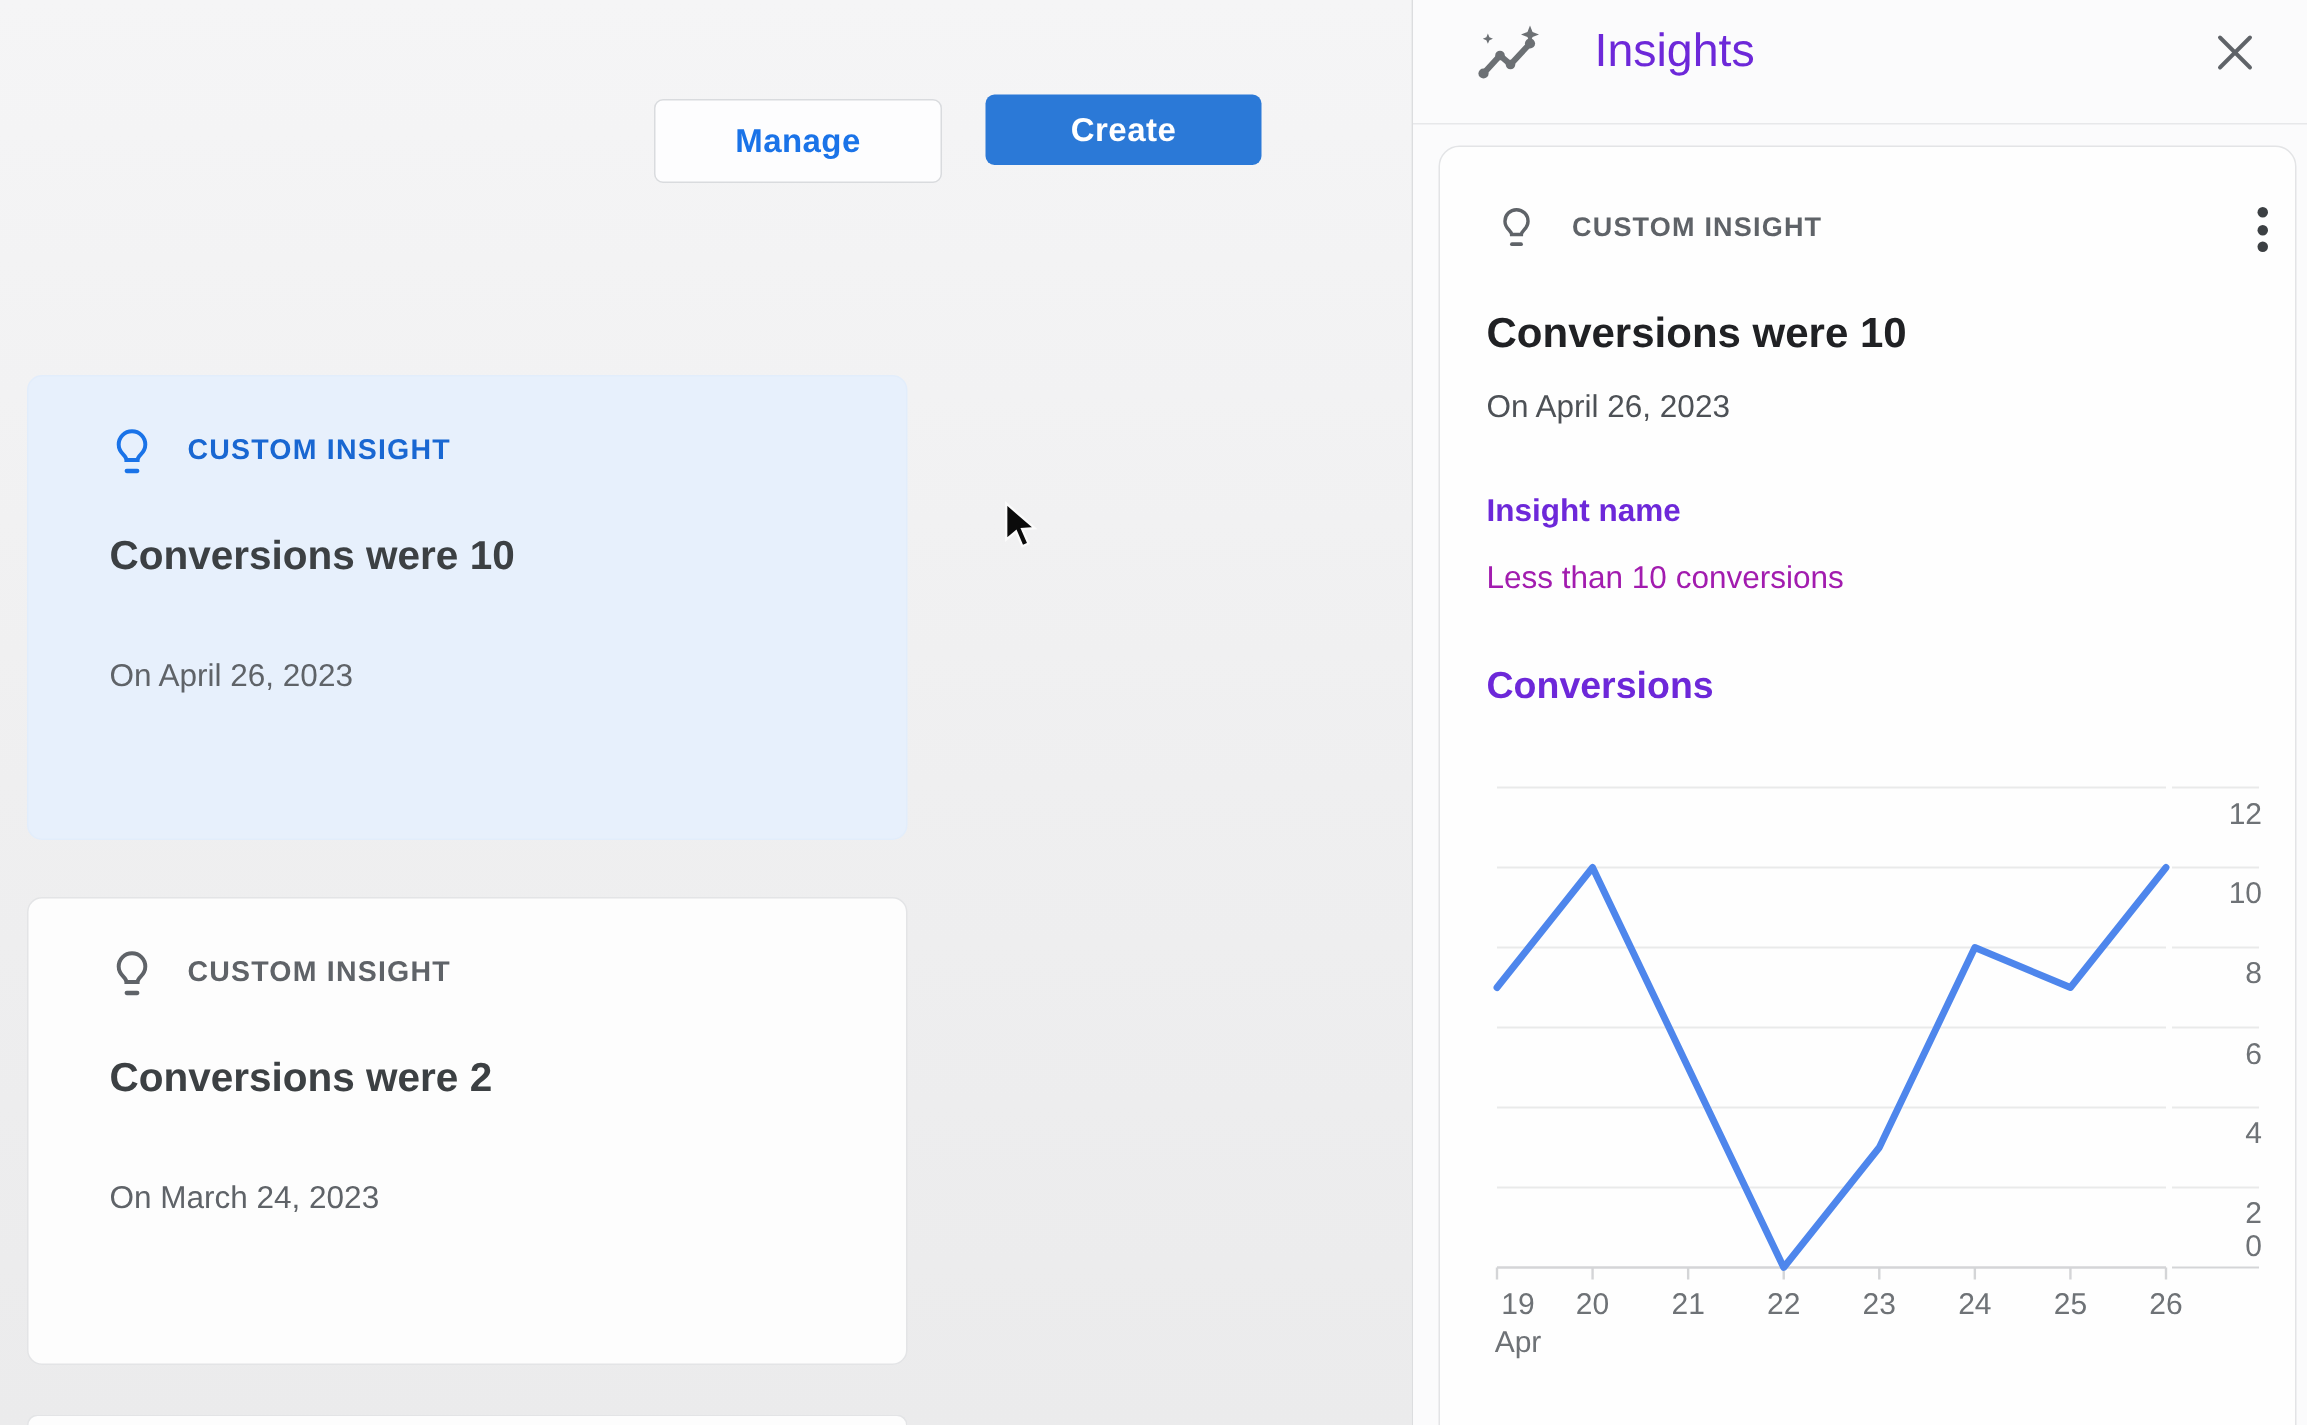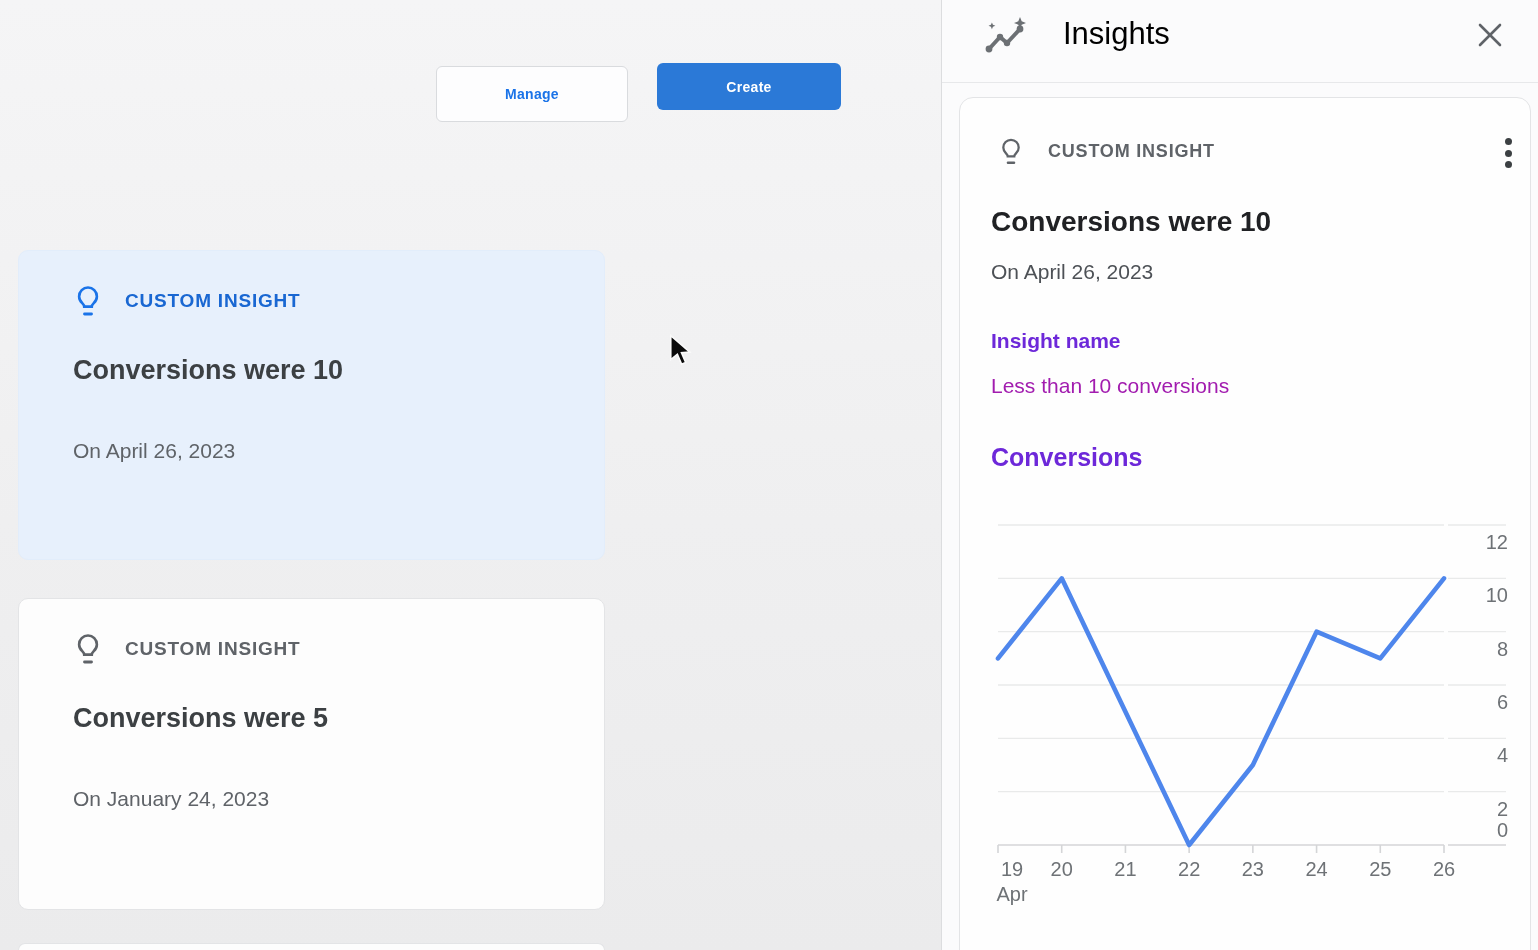--- a/index.html
+++ b/index.html
@@ -7,21 +7,21 @@
   body { font-family:"Liberation Sans","DejaVu Sans",sans-serif; }
   .screen { position:relative; width:1538px; height:950px; background:#fff; }
 
   
   .main {
     position:absolute; left:0; top:0; width:941px; height:950px;
     background:linear-gradient(180deg,#f5f5f6 0%,#efeff0 55%,#ebebec 100%);
   }
   .btn {
     position:absolute; display:flex; align-items:center; justify-content:center;
-    font-size:14px; font-weight:600; letter-spacing:.3px; border-radius:6px;
+    font-size:22px; font-weight:600; letter-spacing:.3px; border-radius:6px;
     cursor:pointer; border:none;
   }
   .btn-manage {
     left:436px; top:66px; width:192px; height:56px;
     background:#fdfdfe; border:1px solid #d9dbde; color:#1a73e8;
   }
   .btn-create {
     left:657px; top:63px; width:184px; height:47px;
     background:#2b79d7; color:#fff;
   }
@@ -46,21 +46,21 @@
   
   .cursor { position:absolute; left:668px; top:334px; width:28px; height:34px; }
 
   
   .panel {
     position:absolute; left:941px; top:0; width:597px; height:950px;
     background:#fbfbfc; border-left:1px solid #dcdddf;
   }
   .panel-header { position:absolute; left:0; top:0; width:100%; height:82px; }
   .insights-icon { position:absolute; left:41px; top:16px; width:46px; height:44px; }
-  .panel-title { position:absolute; left:121px; top:16px; font-size:31px; color:#000000; }
+  .panel-title { position:absolute; left:121px; top:16px; font-size:31px; color:#6d28d9; }
   .close-btn { position:absolute; left:532px; top:19px; width:32px; height:32px; cursor:pointer; }
   .panel-divider { position:absolute; left:0; top:82px; width:100%; height:1px; background:#e7e8ea; }
 
   .detail-card {
     position:absolute; left:17px; top:97px; width:572px; height:900px;
     background:#fefefe; border:1px solid #e3e4e6; border-radius:14px;
   }
   .detail-head { position:absolute; left:38px; top:37px; display:flex; align-items:center; gap:24px; }
   .detail-badge { font-size:18px; font-weight:600; letter-spacing:.8px; color:#5f6368; }
   .kebab { position:absolute; left:536px; top:38px; width:24px; height:34px; display:flex; flex-direction:column; align-items:center; justify-content:space-between; padding:2px 0; cursor:pointer; }
@@ -96,22 +96,22 @@
     </div>
 
     <div class="card card-2">
       <div class="card-head">
         <svg class="bulb-icon" viewBox="0 0 24 26">
           <path d="M12 2.2a7.1 7.1 0 0 0-7.1 7.1c0 2.5 1.2 4.1 2.5 5.4.9.9 1.6 1.7 1.6 2.8h6c0-1.1.7-1.9 1.6-2.8 1.3-1.3 2.5-2.9 2.5-5.4A7.1 7.1 0 0 0 12 2.2z" fill="none" stroke="#5f6368" stroke-width="2.1"></path>
           <line x1="9.2" y1="23.4" x2="14.8" y2="23.4" stroke="#5f6368" stroke-width="2.3" stroke-linecap="round"></line>
         </svg>
         <span class="badge">CUSTOM INSIGHT</span>
       </div>
-      <div class="card-title t1">Conversions were 5</div>
-      <div class="card-date">On January 24, 2023</div>
+      <div class="card-title t1">Conversions were 2</div>
+      <div class="card-date">On March 24, 2023</div>
     </div>
 
     <div class="card card-3"></div>
 
     <svg class="cursor" viewBox="0 0 20 24">
       <path d="M2 1 L2 18.2 L6.7 14.3 L9.7 21.4 L12.6 20.1 L9.6 13.2 L15.6 12.8 Z" fill="#0b0b0b" stroke="#fbfbfb" stroke-width="1.1"></path>
     </svg>
   </div>
 
   <aside class="panel">

